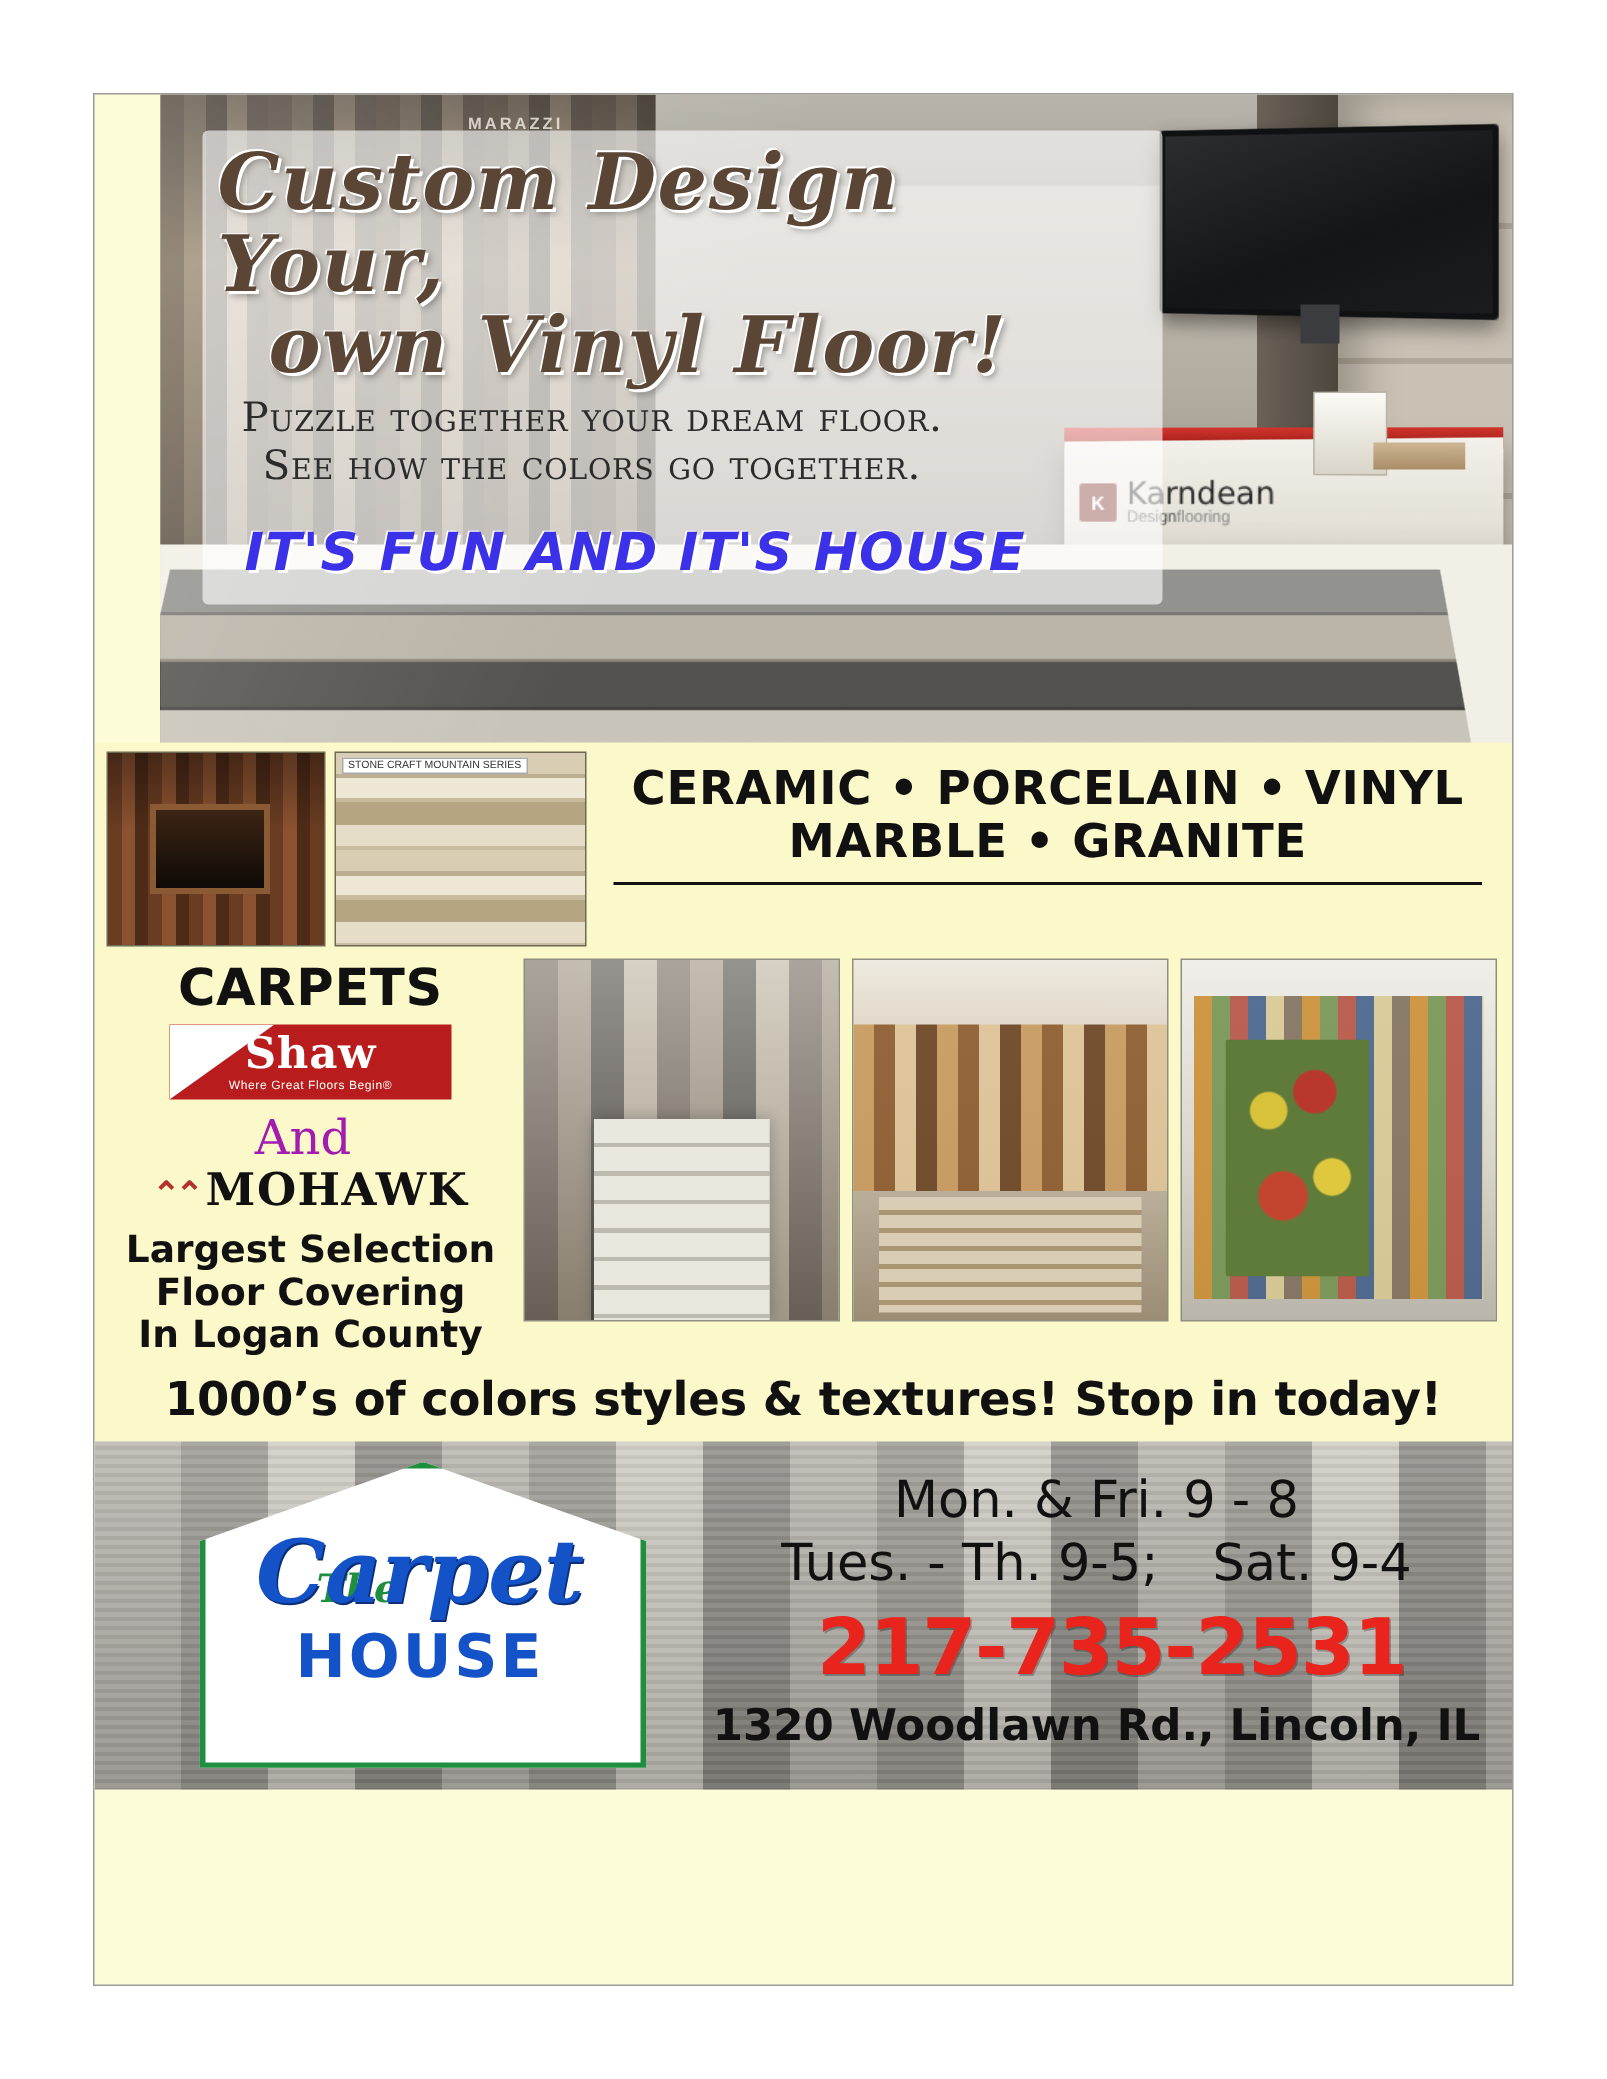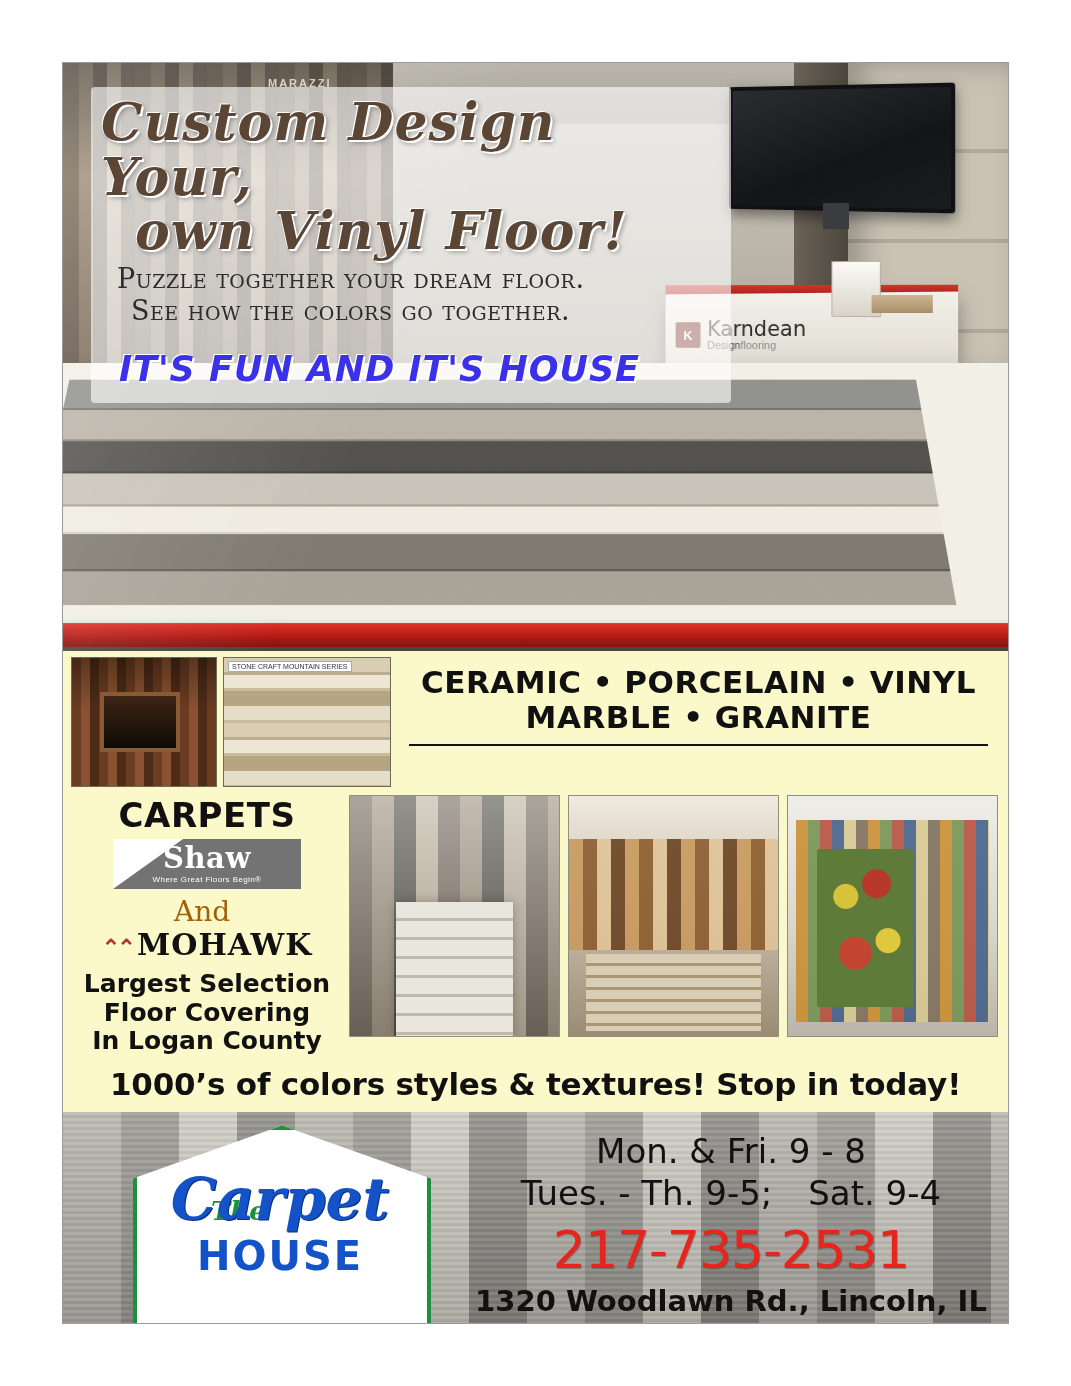--- a/index.html
+++ b/index.html
@@ -29,23 +29,24 @@
     border: 1px solid #9a9a9a;
     box-sizing: border-box;
     overflow: hidden;
     background: #fdfcd9;
   }
 
   
   .hero {
     position: relative;
     width: 100%;
-    height: 588px;
+    height: 432px;
     overflow: hidden;
     background: #6b6b66;
+    margin-left: 44px;
   }
   .hero-bg {
     position: absolute;
     inset: 0;
     background:
       
       linear-gradient(180deg, #b9b5ac 0px, #a9a49a 60px, rgba(0,0,0,0) 62px),
       
       linear-gradient(180deg, #cfcabf 0%, #b3ada1 45%, #7d786f 100%);
   }
@@ -376,21 +377,21 @@
     font-family: "DejaVu Sans", sans-serif;
     font-weight: bold;
     font-size: 34px;
     color: #111;
     letter-spacing: .5px;
   }
   .shaw {
     position: relative;
     margin: 4px auto 0 auto;
     width: 188px; height: 50px;
-    background: #737373;
+    background: #b91c1c;
     display: flex;
     flex-direction: column;
     align-items: center;
     justify-content: center;
   }
   .shaw:before {
     content: "";
     position: absolute;
     left: 0; top: 0; width: 70px; height: 50px;
     background: #ffffff;
@@ -405,22 +406,22 @@
     letter-spacing: .5px;
   }
   .shaw .sw-tag {
     color: #ffffff;
     font-size: 8px;
     letter-spacing: .4px;
     margin-top: 2px;
   }
   .and {
     font-family: "DejaVu Serif", serif;
-    font-size: 28px;
-    color: #a16207;
+    font-size: 32px;
+    color: #a21caf;
     display: inline-block;
     margin: 6px 10px 0 0;
     vertical-align: middle;
   }
   .mohawk-wrap {
     display: inline-block;
     vertical-align: middle;
     margin-top: 2px;
   }
   .mohawk-mark {
@@ -610,25 +611,25 @@
     text-align: center;
     font-family: "DejaVu Sans", sans-serif;
     font-size: 34px;
     color: #111;
     line-height: 1.25;
   }
   .hours .h2 { display: block; }
   .hours .gap { display: inline-block; width: 36px; }
   .phone {
     position: absolute;
-    left: 398px; top: 108px;
+    left: 408px; top: 108px;
     width: 540px;
     text-align: center;
     font-family: "DejaVu Sans", sans-serif;
-    font-weight: normal;
+    font-weight: bold;
     font-size: 52px;
     color: #e8241c;
     letter-spacing: -1px;
     text-shadow: 1px 1px 0 rgba(0,0,0,.25);
   }
   .address {
     position: absolute;
     left: 398px; top: 172px;
     width: 540px;
     text-align: center;

